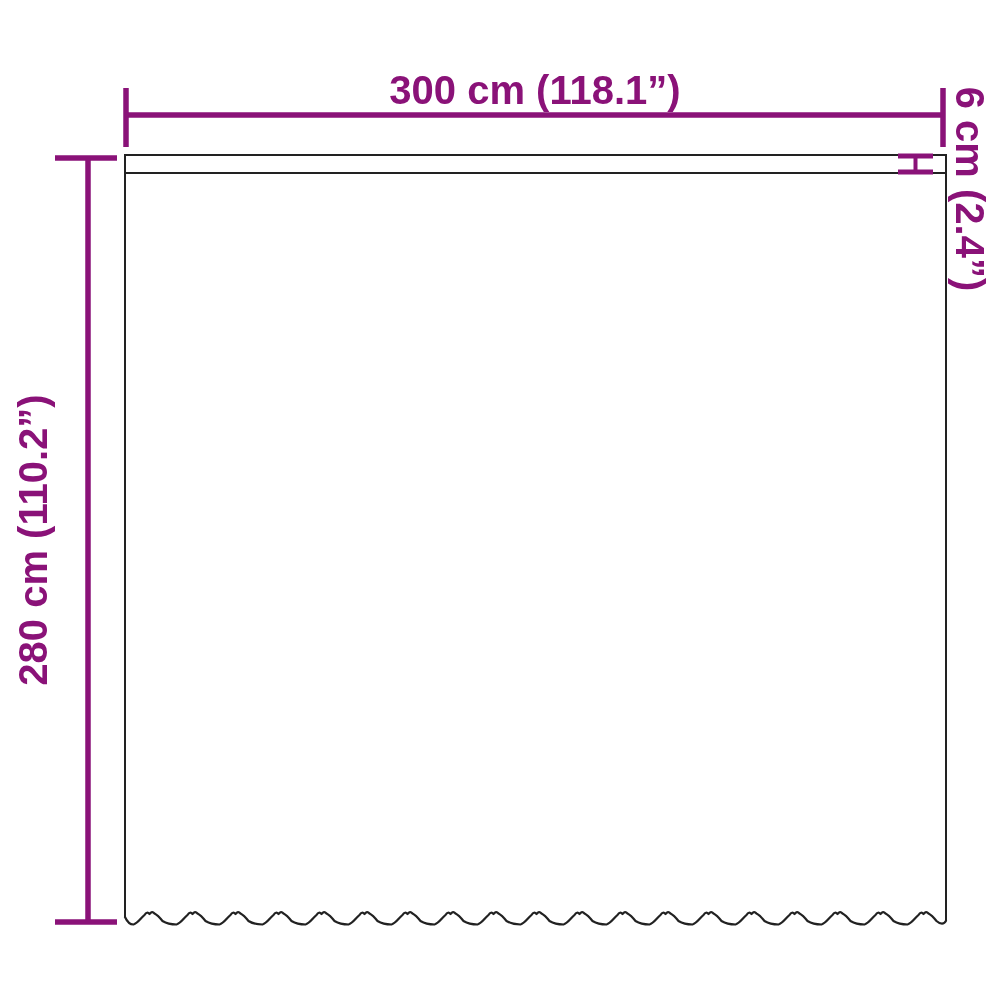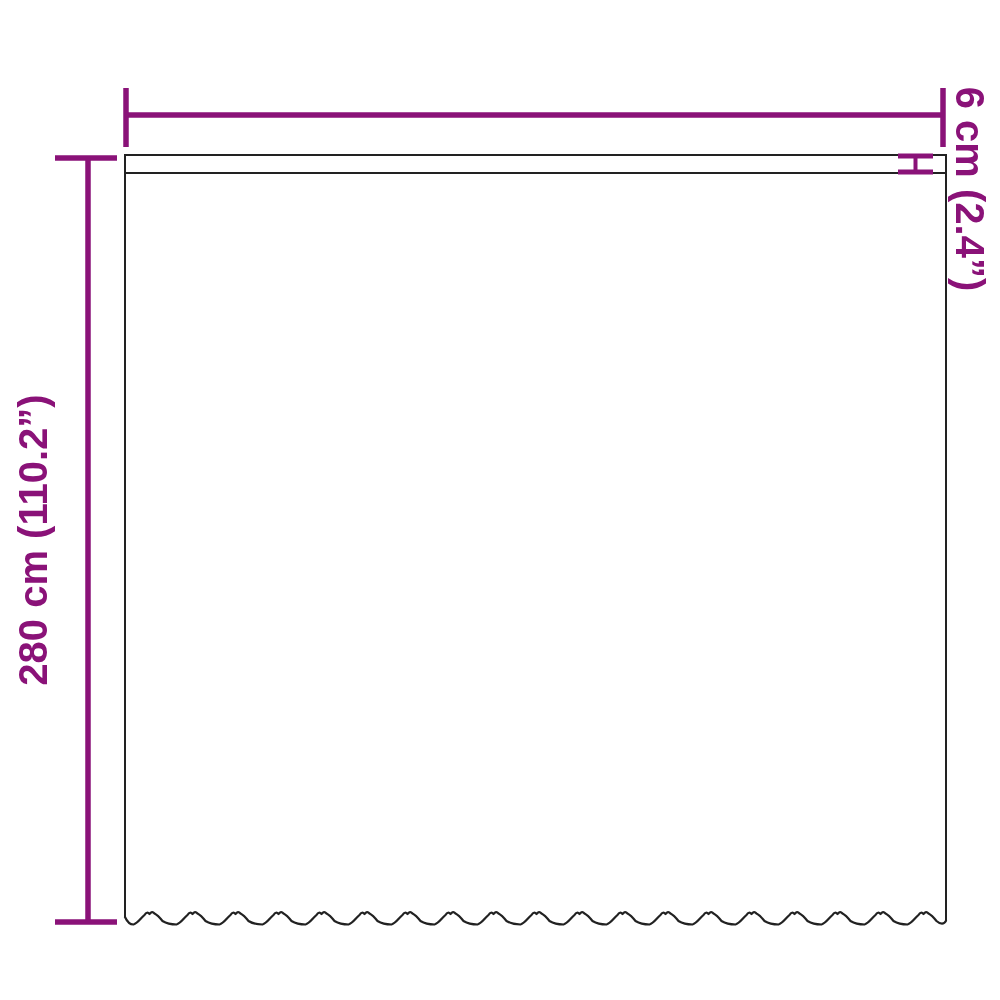--- a/index.html
+++ b/index.html
@@ -62,17 +62,18 @@
       <line x1="55" y1="922" x2="117" y2="922"></line>
     </g>
 
     <g stroke="var(--accent)">
       <line x1="898" y1="156" x2="933" y2="156" stroke-width="5"></line>
       <line x1="898" y1="172" x2="933" y2="172" stroke-width="5"></line>
       <line x1="915.5" y1="156" x2="915.5" y2="172" stroke-width="4"></line>
     </g>
   </svg>
 
+  <div class="dim-label top">300 cm (118.1”)</div>
 
   <div class="dim-label left">280 cm (110.2”)</div>
 
   <div class="dim-label right">6 cm (2.4”)</div>
 </div>
 
 </body></html>

